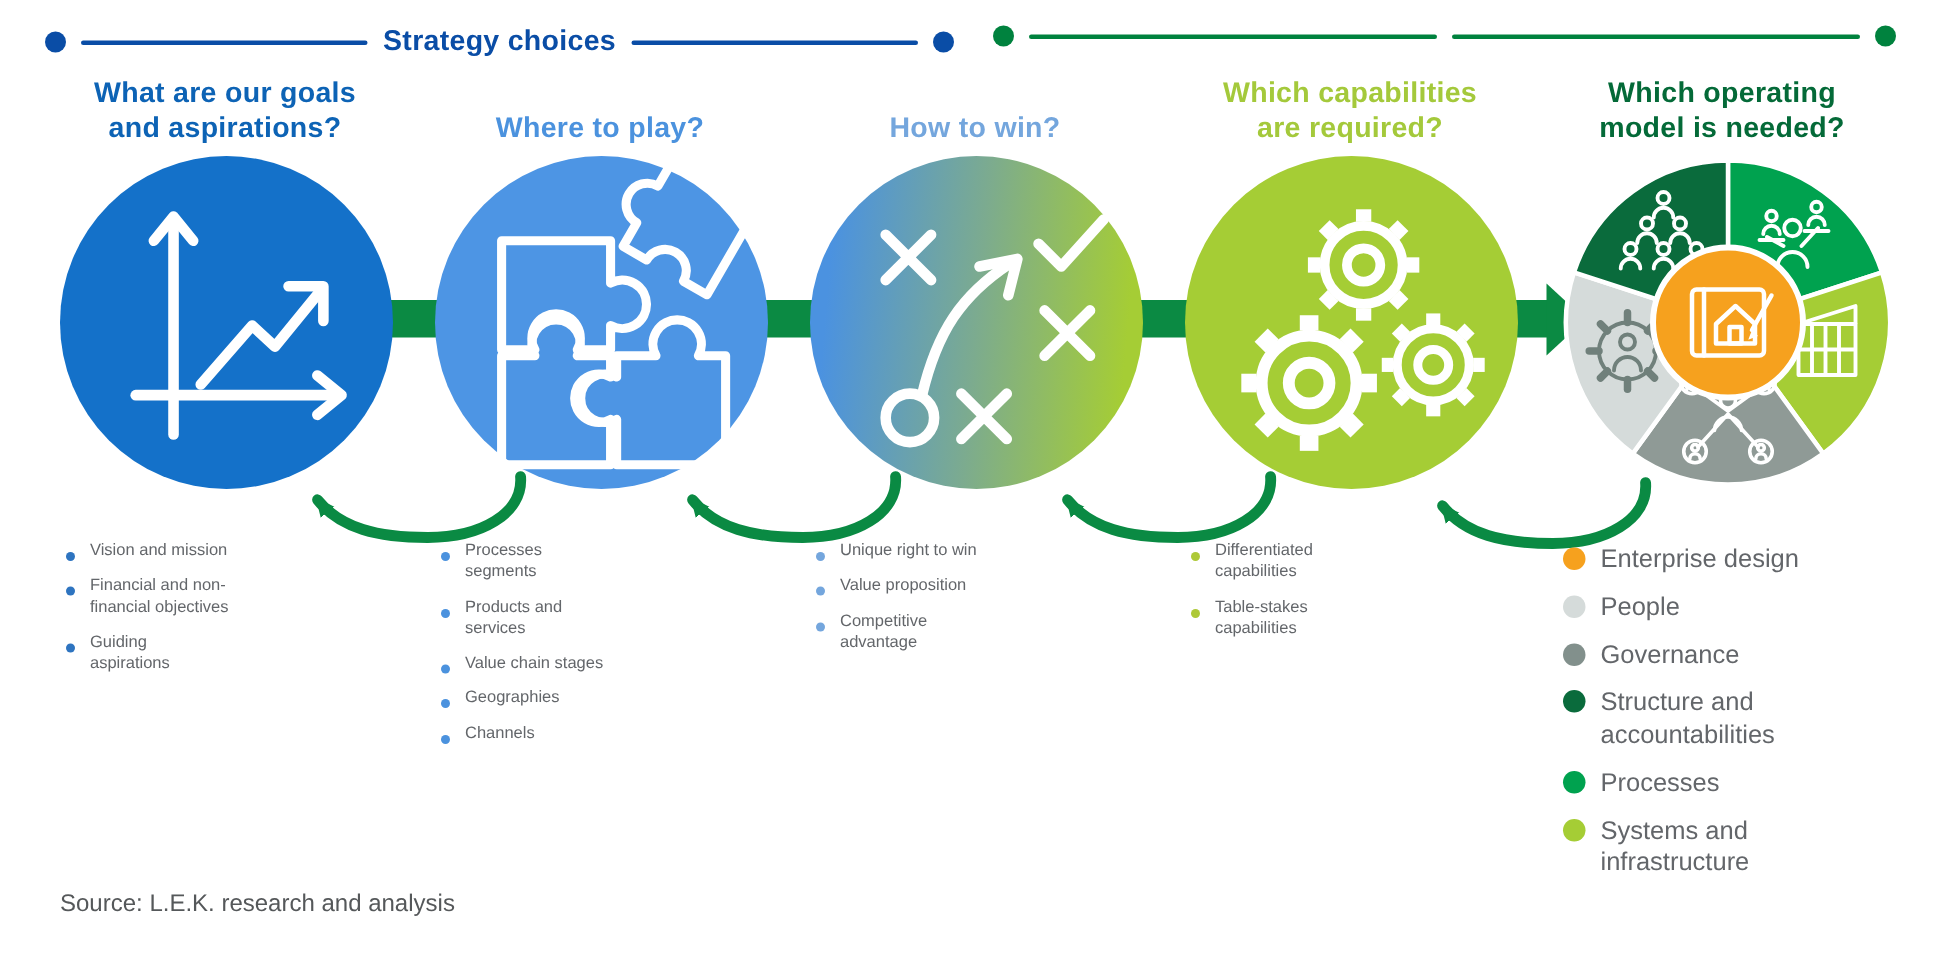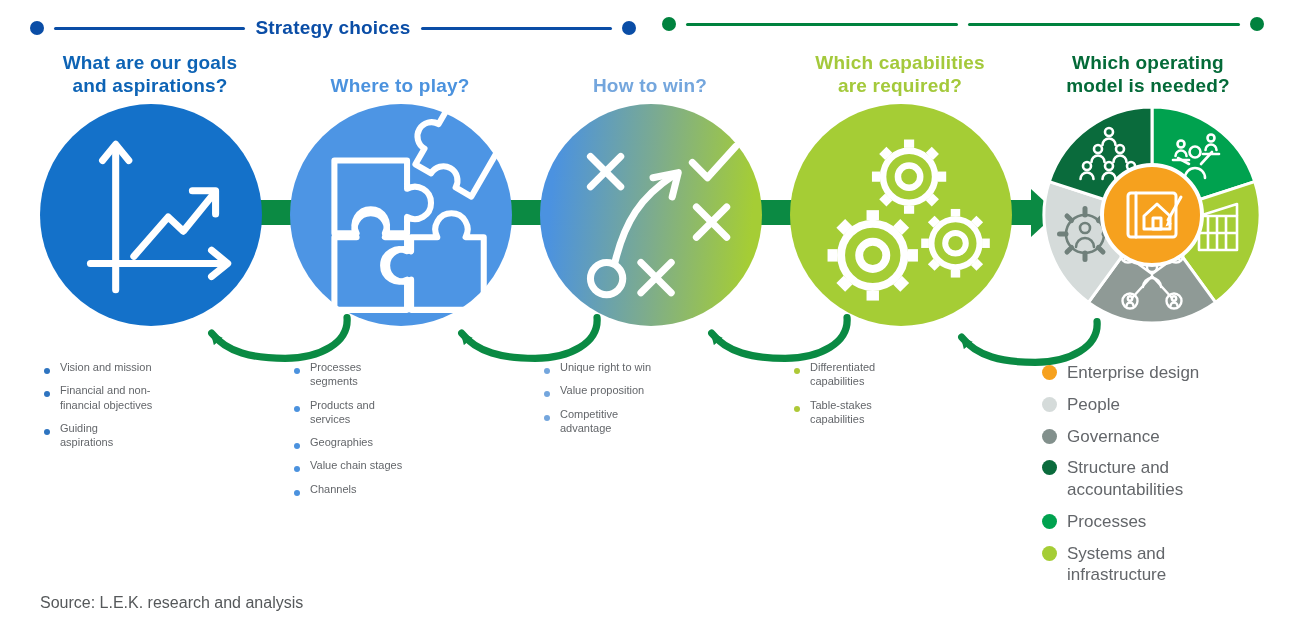--- a/index.html
+++ b/index.html
@@ -307,25 +307,25 @@
       <span class="btext">Processes
 segments</span>
       </div>
     <div class="li">
       <span class="bdot bd2"></span>
       <span class="btext">Products and
 services</span>
       </div>
     <div class="li">
       <span class="bdot bd2"></span>
+      <span class="btext">Value chain stages</span>
+      </div>
+    <div class="li">
+      <span class="bdot bd2"></span>
       <span class="btext">Geographies</span>
-      </div>
-    <div class="li">
-      <span class="bdot bd2"></span>
-      <span class="btext">Value chain stages</span>
       </div>
     <div class="li">
       <span class="bdot bd2"></span>
       <span class="btext">Channels</span>
       </div>
   </div>
 
   <div class="list l3">
     <div class="li">
       <span class="bdot bd3"></span>

